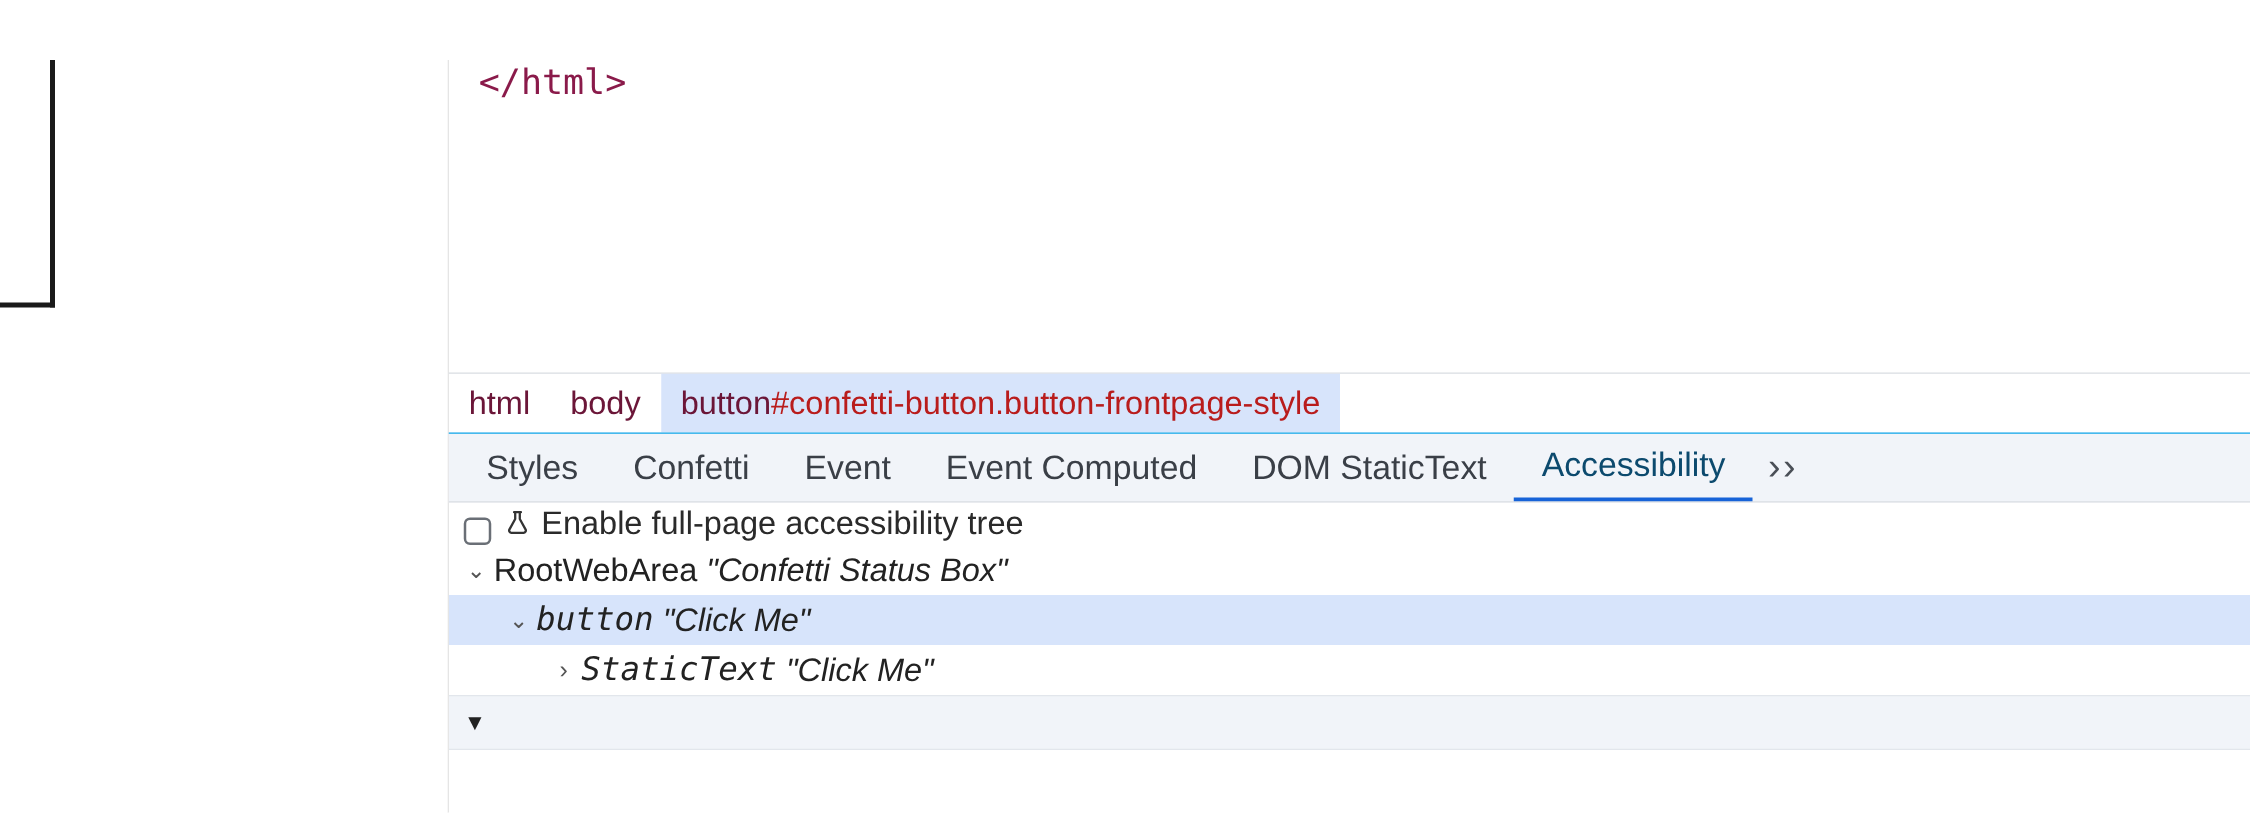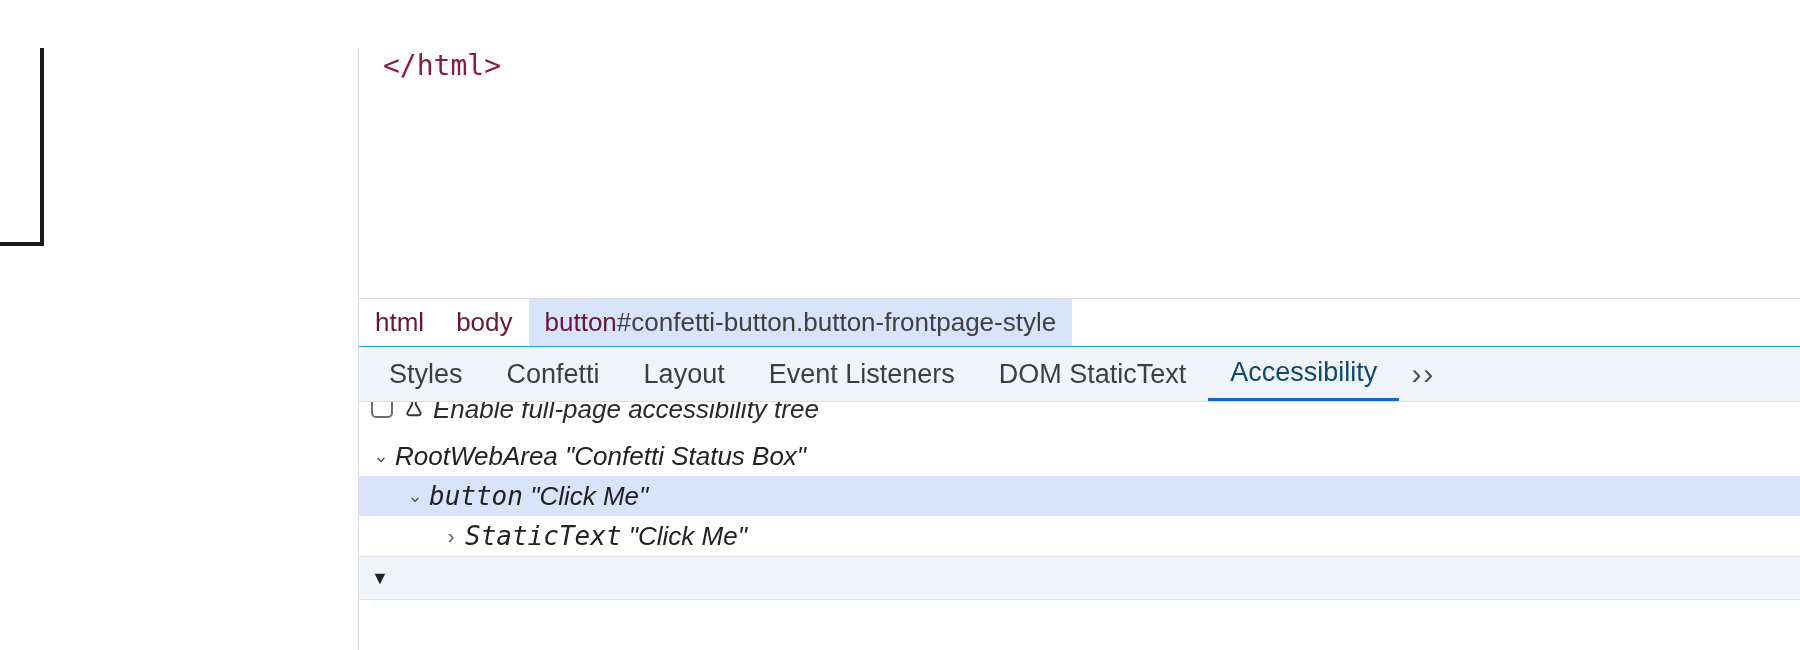--- a/index.html
+++ b/index.html
@@ -19,41 +19,41 @@
 
   
   .source-area { flex: 0 0 250px; padding: 0 0 0 24px; overflow: hidden; }
   .code-line { font-family: ui-monospace, Menlo, Consolas, monospace; font-size: 28px; line-height: 36px; color: #8a1a4a; padding-top: 0; }
 
   
   .breadcrumb-bar { display: flex; align-items: stretch; height: 48px; border-top: 1px solid #d9dde2; font-size: 26px; }
   .crumb { display: flex; align-items: center; padding: 0 16px; color: #6b1638; cursor: default; }
   .crumb.selected { background: #d7e4fb; }
   .crumb .tagname { color: #6b1638; }
-  .crumb .idclass { color: #404040; }
+  .crumb .idclass { color: #b91c1c; }
 
   
   .tab-strip { display: flex; align-items: center; height: 56px; background: #f1f4f9; border-top: 1px solid #0ea5e9; border-bottom: 1px solid #d9dde2; padding: 0 8px; gap: 0; font-size: 27px; color: #3a3f47; }
   .tab { padding: 0 22px; height: 100%; display: flex; align-items: center; cursor: default; }
   .tab.active { color: #0c4a6e; border-bottom: 3px solid #1763d8; }
   .tab-overflow { padding: 0 12px; color: #4a4f57; font-size: 30px; letter-spacing: 2px; }
 
   
   .a11y-pane { flex: 1; overflow: hidden; font-size: 26px; color: #222; }
-  .a11y-row { display: flex; align-items: flex-start; height: 40px; padding-left: 12px; font-style: italic; }
+  .a11y-row { display: flex; align-items: flex-end; height: 40px; padding-left: 12px; }
   .a11y-row.option { color: #2a2a2a; }
   .a11y-row.option .chk { width: 22px; height: 22px; border: 2px solid #6a6f76; border-radius: 5px; margin-right: 10px; display: inline-block; }
   .a11y-row.option .flask { font-size: 24px; margin-right: 8px; color: #333; }
   .a11y-row.option .label { position: relative; top: -2px; }
 
   .tree-row { display: flex; align-items: center; height: 40px; }
   .tree-row.selected { background: #d7e4fb; }
   .disclosure { width: 20px; text-align: center; color: #555; font-size: 20px; margin-right: 4px; }
   .disclosure.chev { font-size: 18px; }
-  .role { font-family: inherit; font-style: italic; color: #222; }
+  .role { font-family: inherit; color: #222; }
   .role.mono { font-family: ui-monospace, Menlo, Consolas, monospace; font-style: italic; }
   .name { font-style: italic; color: #222; }
   .indent-0 { padding-left: 12px; }
   .indent-1 { padding-left: 46px; }
   .indent-2 { padding-left: 82px; }
 
   .section-header { display: flex; align-items: center; height: 44px; background: #f1f4f9; border-top: 1px solid #e2e6ec; border-bottom: 1px solid #e2e6ec; padding-left: 12px; font-size: 26px; }
   .section-header .tri { margin-right: 10px; font-size: 18px; }
 
   
@@ -92,24 +92,24 @@
     </div>
 
     <div class="tab-strip">
       <div class="tab">
           <span>Styles</span>
         </div>
       <div class="tab">
           <span>Confetti</span>
         </div>
       <div class="tab">
-          <span>Layout</span>
+          <span>Event</span>
         </div>
       <div class="tab">
-          <span>Event Listeners</span>
+          <span>Event Computed</span>
         </div>
       <div class="tab">
           <span>DOM StaticText</span>
         </div>
       <div class="tab active">
           <span>Accessibility</span>
         </div>
       <div class="tab-overflow">
         <span class="chev-right-right">››</span>
       </div>

